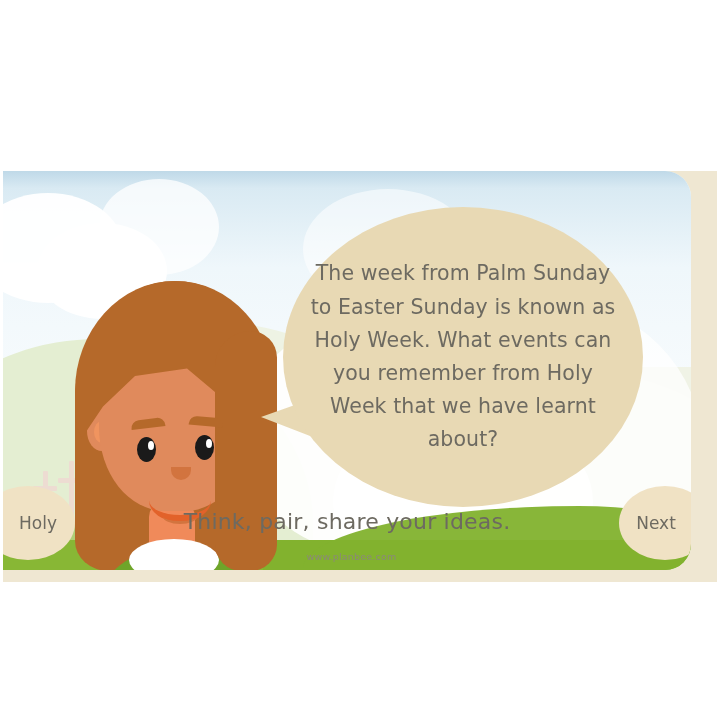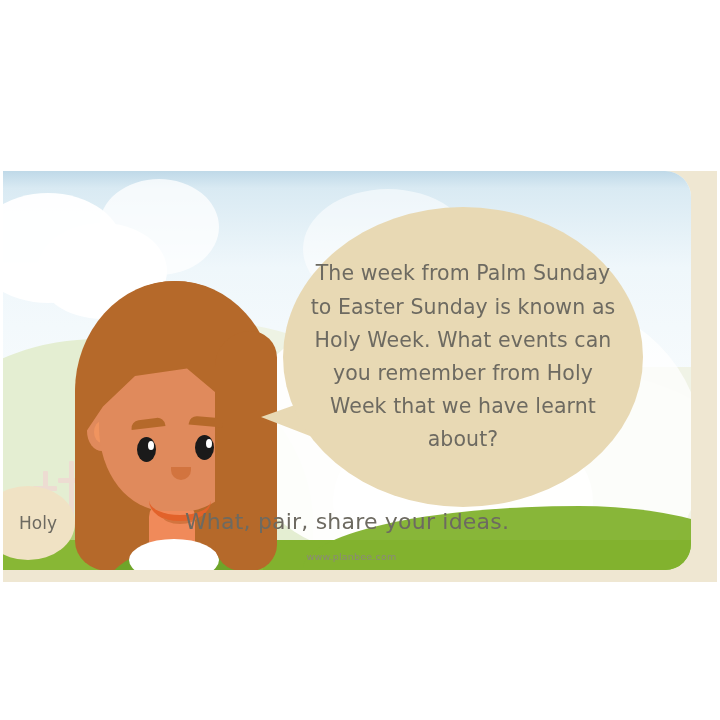--- a/index.html
+++ b/index.html
@@ -474,24 +474,27 @@
           <div class="nose"></div>
           <div class="mouth"></div>
           <div class="lip"></div>
         </div>
 
         <div class="bubble-tail"></div>
         <div class="bubble">
           <div class="bubble-text">The week from Palm Sunday to Easter Sunday is known as Holy Week. What events can you remember from Holy Week that we have learnt about?</div>
         </div>
 
-        <div class="caption">What, pair, share your ideas.</div>
+        <div class="caption">Think, pair, share your ideas.</div>
         <div class="weburl">www.planbee.com</div>
 
         <div class="nav-btn back">
           <span>Holy</span>
         </div>
+        <div class="nav-btn next">
+          <span>Next</span>
+        </div>
 
       </div>
     </div>
   </div>
 
 </div>
 
 </body></html>

